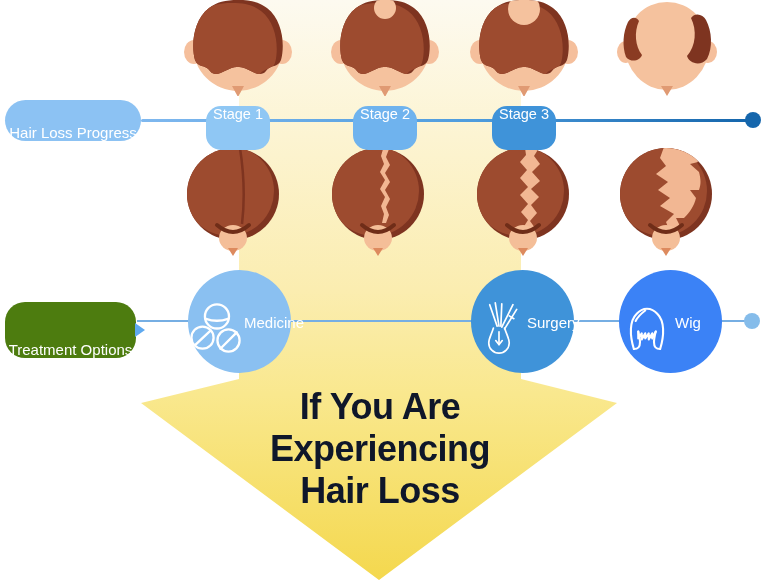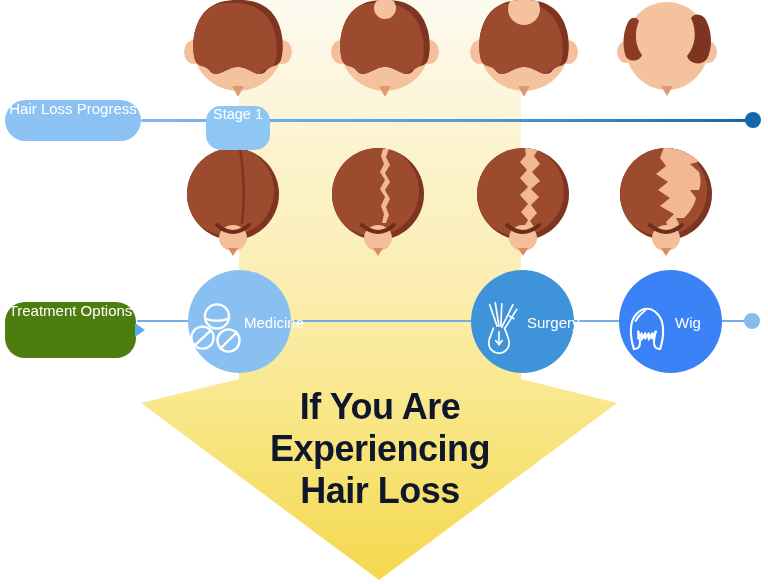--- a/index.html
+++ b/index.html
@@ -12,21 +12,21 @@
               color:#0f172a;letter-spacing:-0.5px;}
   
   .head{position:absolute;z-index:2;}
   .fh1{left:183px;top:0;} .fh2{left:330px;top:0;} .fh3{left:469px;top:0;} .fh4{left:612px;top:0;}
   .bh1{left:183px;top:144px;} .bh2{left:328px;top:144px;} .bh3{left:473px;top:144px;} .bh4{left:616px;top:144px;}
   
   .progress-line{position:absolute;left:141px;top:119px;width:606px;height:3px;z-index:3;
                  background:linear-gradient(90deg,#7fb8ef 0%,#4e9cdd 55%,#1566ac 100%);border-radius:2px;}
   .progress-dot{position:absolute;left:745px;top:112px;width:16px;height:16px;border-radius:50%;
                 background:#1566ac;z-index:3;}
-  .row-pill{position:absolute;z-index:4;color:#fff;display:flex;align-items:flex-start;justify-content:center;
+  .row-pill{position:absolute;z-index:4;color:#fff;display:flex;align-items:flex-end;justify-content:center;
             font-size:15px;}
   .pill-progress{left:5px;top:100px;width:136px;height:41px;border-radius:21px;background:#8cc2f3;}
   .pill-treatment{left:5px;top:302px;width:131px;height:56px;border-radius:20px;background:#4d7c0f;}
   .pill-treatment::after{content:"";position:absolute;right:-9px;top:50%;margin-top:-7px;
             border-top:7px solid transparent;border-bottom:7px solid transparent;border-left:10px solid #5fa9ef;}
   .stage-badge{position:absolute;top:106px;height:44px;width:64px;border-radius:15px;z-index:4;
                color:#fff;font-size:14.5px;display:flex;justify-content:center;}
   .sb1{left:206px;background:#8fc7f4;} .sb2{left:353px;background:#6fb3ee;}
   .sb3{left:492px;background:#3f93d9;} .sb4{left:635px;background:#1566ac;}
   
@@ -117,20 +117,26 @@
     <path d="M94,20 C100,31 101,48 95,59 C88,67 77,63 75,56 C84,46 85,30 79,18 C83,12 91,14 94,20 Z" fill="#7E3420"></path>
   </svg>
 
   <div class="progress-line"></div>
   <div class="progress-dot"></div>
   <div class="row-pill pill-progress">
     <span>Hair Loss Progress</span>
   </div>
   <div class="stage-badge sb1">
     <span>Stage 1</span>
+  </div>
+  <div class="stage-badge sb2">
+    <span>Stage 2</span>
+  </div>
+  <div class="stage-badge sb3">
+    <span>Stage 3</span>
   </div>
 
   <svg class="head bh1" width="100" height="112" viewBox="0 0 100 112">
     <defs>
         <clipPath id="bc1">
           <circle cx="50" cy="50" r="46"></circle>
         </clipPath>
       </defs>
     <circle cx="50" cy="50" r="46" fill="#7E3420"></circle>
     <g clip-path="url(#bc1)">

